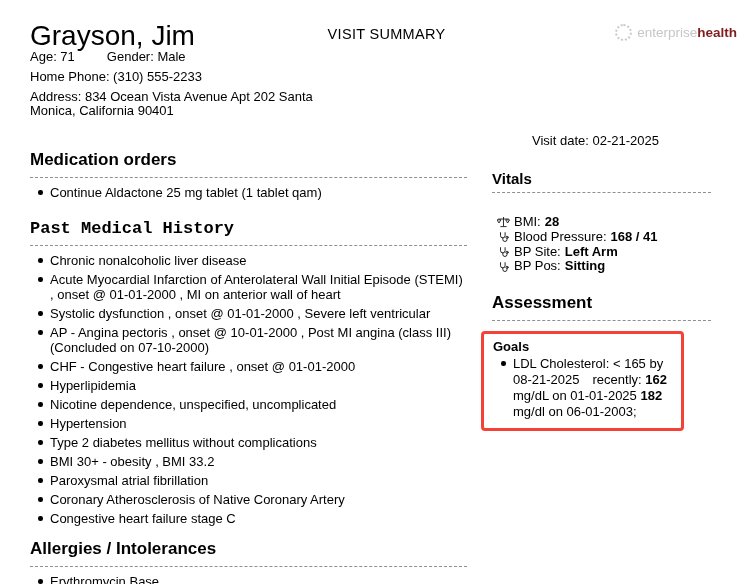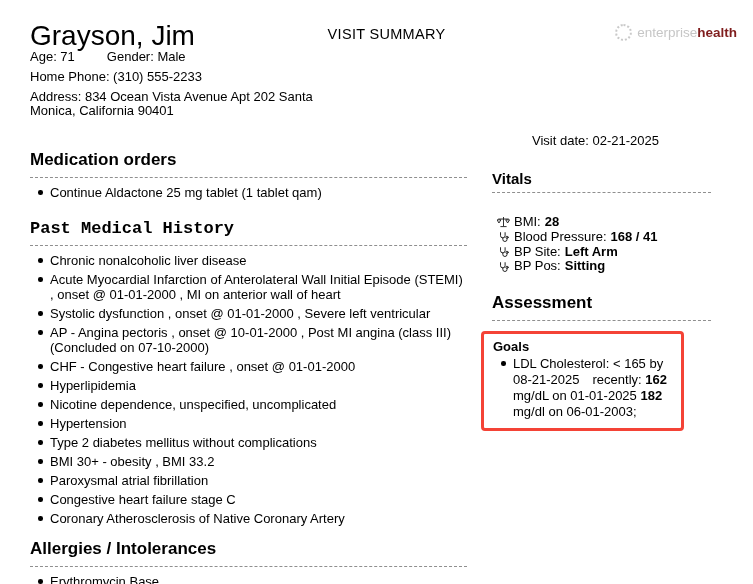--- a/index.html
+++ b/index.html
@@ -90,22 +90,22 @@
         <li>Acute Myocardial Infarction of Anterolateral Wall Initial Episode (STEMI) , onset @ 01-01-2000 , MI on anterior wall of heart</li>
         <li>Systolic dysfunction , onset @ 01-01-2000 , Severe left ventricular</li>
         <li>AP - Angina pectoris , onset @ 10-01-2000 , Post MI angina (class III) (Concluded on 07-10-2000)</li>
         <li>CHF - Congestive heart failure , onset @ 01-01-2000</li>
         <li>Hyperlipidemia</li>
         <li>Nicotine dependence, unspecified, uncomplicated</li>
         <li>Hypertension</li>
         <li>Type 2 diabetes mellitus without complications</li>
         <li>BMI 30+ - obesity , BMI 33.2</li>
         <li>Paroxysmal atrial fibrillation</li>
+        <li>Coronary Atherosclerosis of Native Coronary Artery</li>
         <li>Congestive heart failure stage C</li>
-        <li>Coronary Atherosclerosis of Native Coronary Artery</li>
       </ul>
     </section>
 
     <section class="sec-allergy">
       <h2 class="sec">Allergies / Intolerances</h2>
       <ul class="blist">
         <li>Erythromycin Base</li>
       </ul>
     </section>
 

